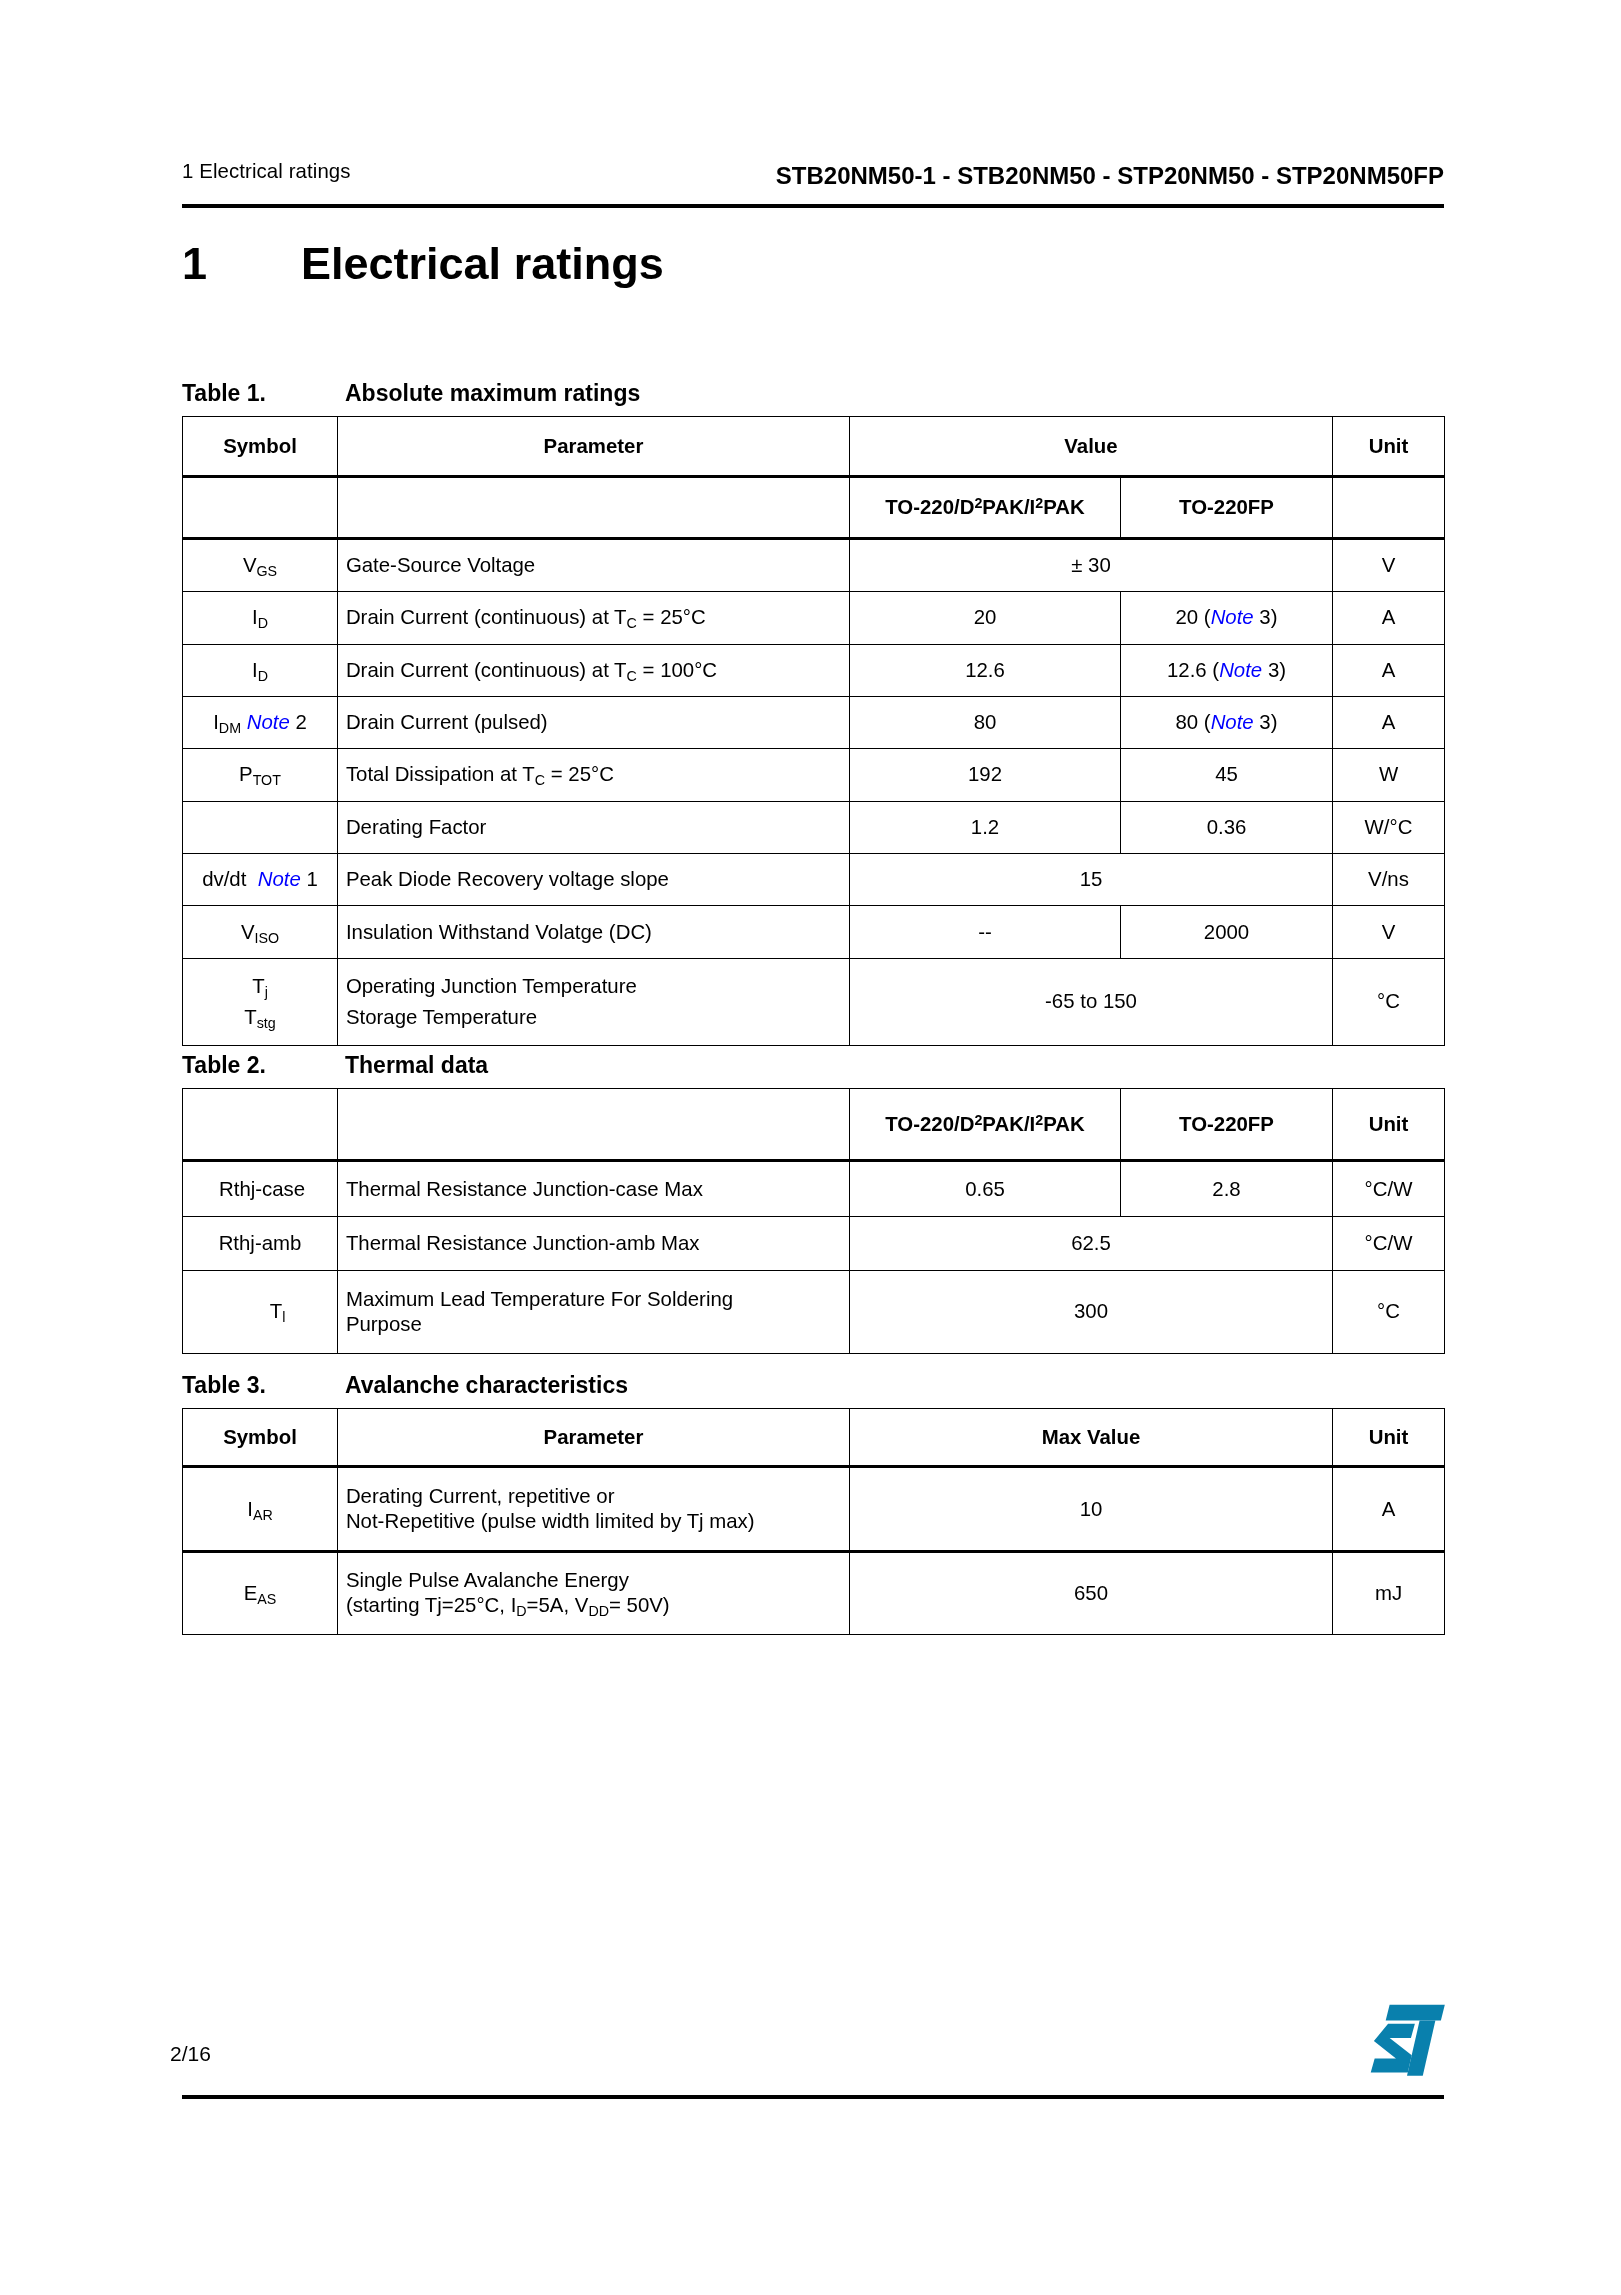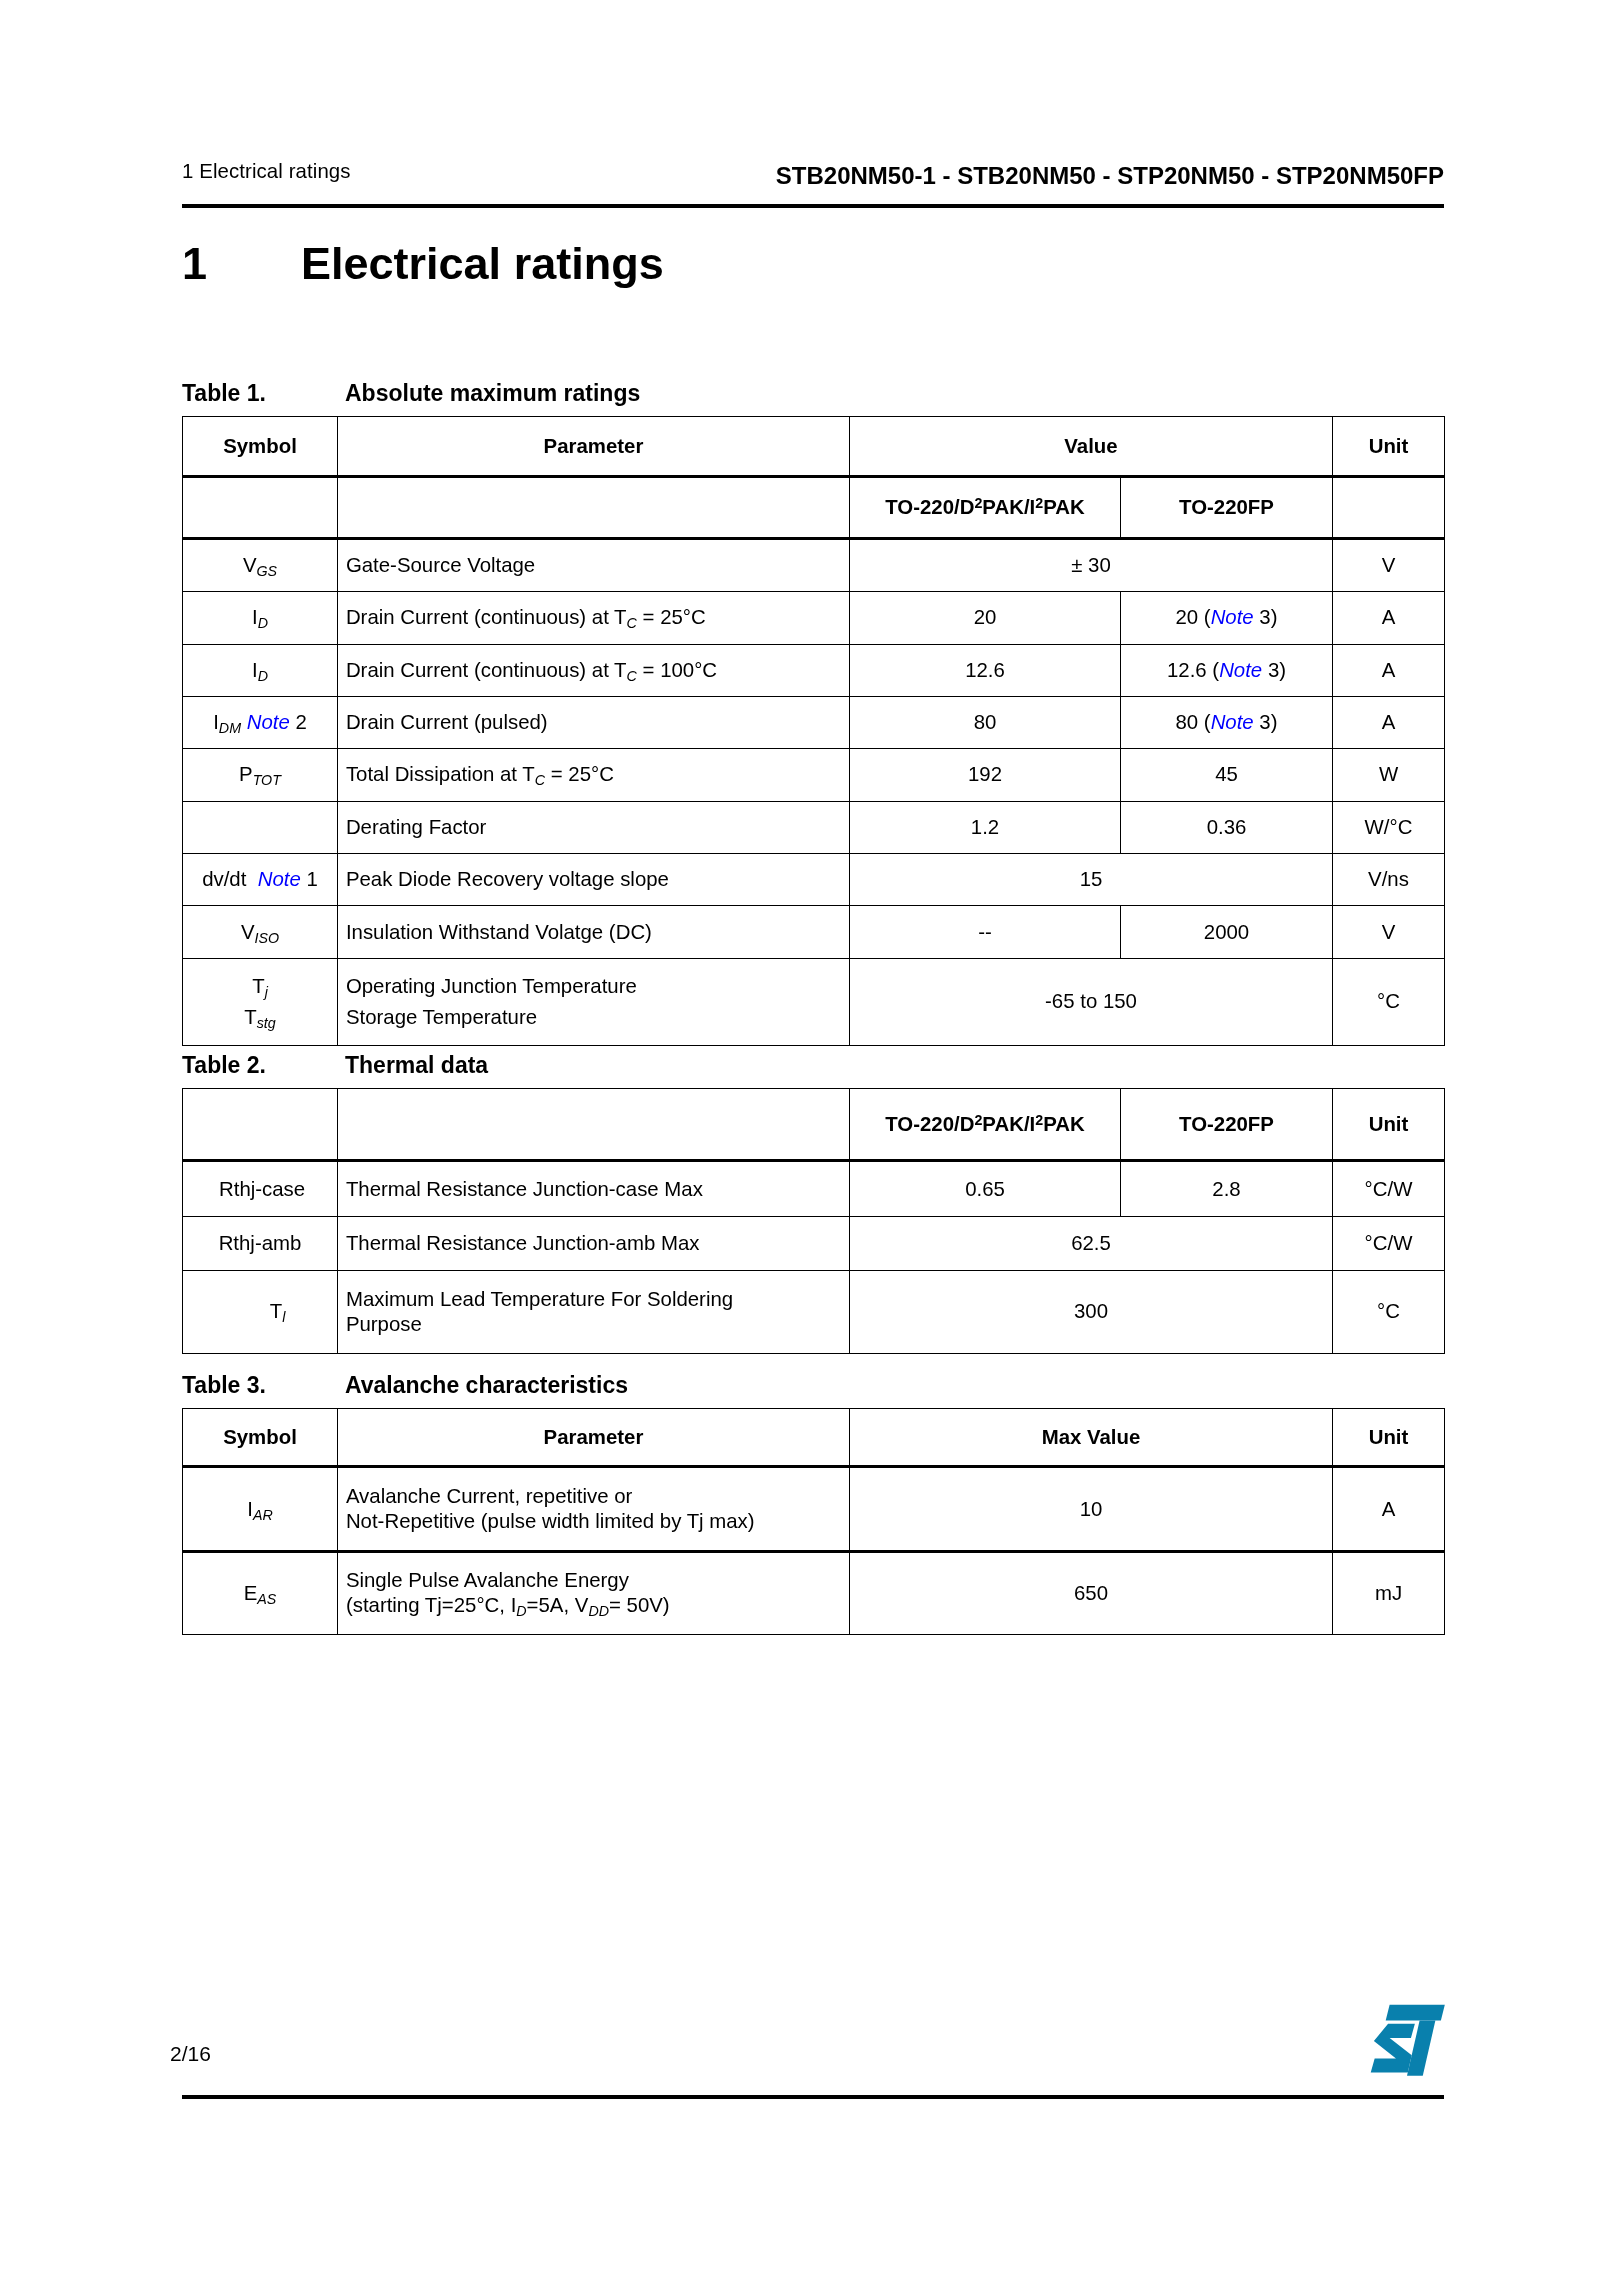--- a/index.html
+++ b/index.html
@@ -107,21 +107,21 @@
   }
   table.doc .hdr {
     font-weight: bold;
     text-align: center;
   }
   table.doc .ctr { text-align: center; }
   table.doc .lft { text-align: left; }
   table.doc .sym { text-align: center; }
   table.doc tr.thick-above td { border-top: 3.1px solid #000; }
 
-  sub  { font-size: 0.70em; vertical-align: -0.28em; line-height: 0; font-style: italic; }
+  sub  { font-size: 0.70em; vertical-align: -0.28em; line-height: 0; }
   sup  { font-size: 0.70em; vertical-align: 0.42em;  line-height: 0; }
   .note {
     color: #0000ff;
     font-style: italic;
   }
   .nowrap { white-space: nowrap; }
 
   
   .footer-rule {
     position: absolute;
@@ -426,21 +426,21 @@
         <td class="hdr">Parameter</td>
         <td class="hdr">Max Value</td>
         <td class="hdr">Unit</td>
       </tr>
 
       <tr class="thick-above">
         <td class="ctr" style="height:72px;">
           <span>I<sub>AR</sub></span>
         </td>
         <td class="lft">
-          <div>Avalanche Current, repetitive or</div>
+          <div>Derating Current, repetitive or</div>
           <div>Not-Repetitive (pulse width limited by Tj max)</div>
         </td>
         <td class="ctr">10</td>
         <td class="ctr">A</td>
       </tr>
 
       <tr class="thick-above">
         <td class="ctr" style="height:72px;">
           <span>E<sub>AS</sub></span>
         </td>

